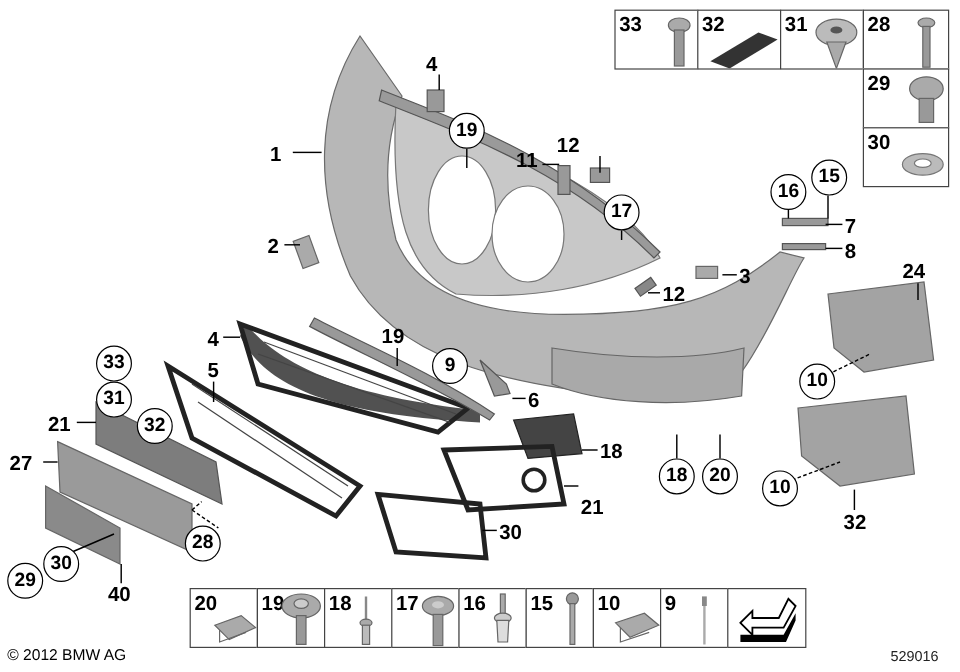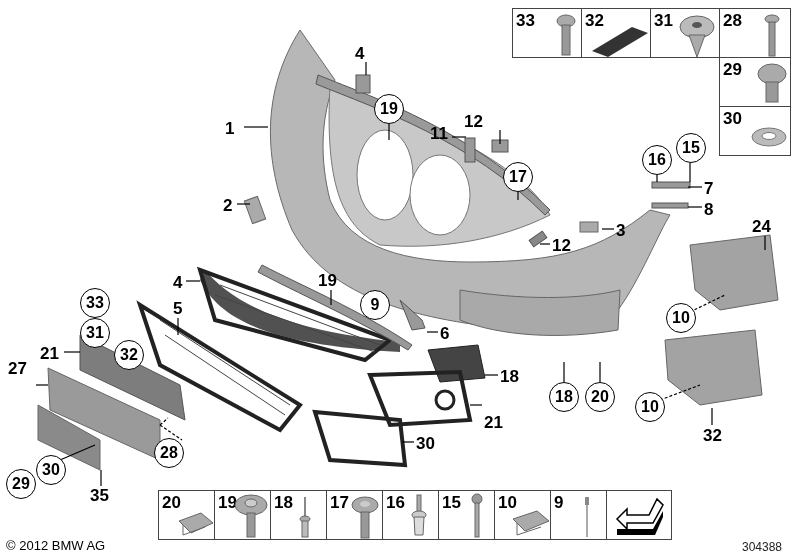--- a/index.html
+++ b/index.html
@@ -107,23 +107,23 @@
 <div class="lbl" style="left:430px;top:125px">11</div>
 <div class="lbl" style="left:464px;top:113px">12</div>
 <div class="lbl" style="left:552px;top:237px">12</div>
 <div class="lbl" style="left:355px;top:45px">4</div>
 <div class="lbl" style="left:484px;top:414px">21</div>
 <div class="lbl" style="left:416px;top:435px">30</div>
 <div class="lbl" style="left:500px;top:368px">18</div>
 <div class="lbl" style="left:752px;top:218px">24</div>
 <div class="lbl" style="left:703px;top:427px">32</div>
 <div class="lbl" style="left:40px;top:345px">21</div>
-<div class="lbl" style="left:8px;top:360px">27</div>
+<div class="lbl" style="left:8px;top:378px">27</div>
 <div class="lbl" style="left:318px;top:272px">19</div>
-<div class="lbl" style="left:90px;top:487px">35</div>
+<div class="lbl" style="left:90px;top:487px">40</div>
 
 <div class="circ" style="left:374px;top:94px">19</div>
 <div class="circ" style="left:503px;top:162px">17</div>
 <div class="circ" style="left:642px;top:145px">16</div>
 <div class="circ" style="left:676px;top:133px">15</div>
 <div class="circ" style="left:360px;top:290px">9</div>
 <div class="circ" style="left:666px;top:303px">10</div>
 <div class="circ" style="left:635px;top:392px">10</div>
 <div class="circ" style="left:549px;top:382px">18</div>
 <div class="circ" style="left:585px;top:382px">20</div>
@@ -238,13 +238,13 @@
     </svg>
 </div>
 <div class="box" style="left:606px;top:490px;width:66px;height:50px">
   <svg style="left:6px;top:6px" width="56" height="40">
       <path d="M4 22 L14 32 L14 26 L40 26 L50 8 L44 2 L36 18 L14 18 L14 12 Z" fill="#fff" stroke="#000" stroke-width="1.5"></path>
       <path d="M4 32 L40 32 L50 14 L50 20 L42 38 L4 38 Z" fill="#000"></path>
     </svg>
 </div>
 
 <div class="copy">© 2012 BMW AG</div>
-<div class="ref">304388</div>
+<div class="ref">529016</div>
 
 </body></html>

